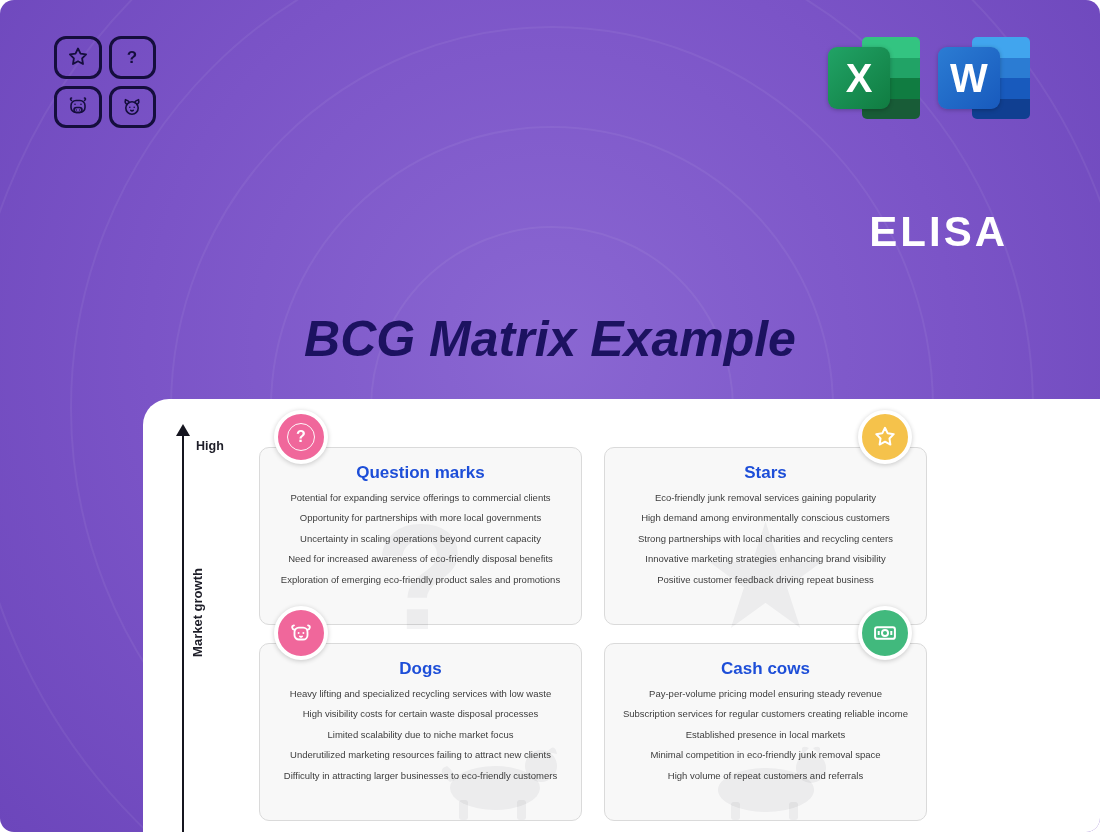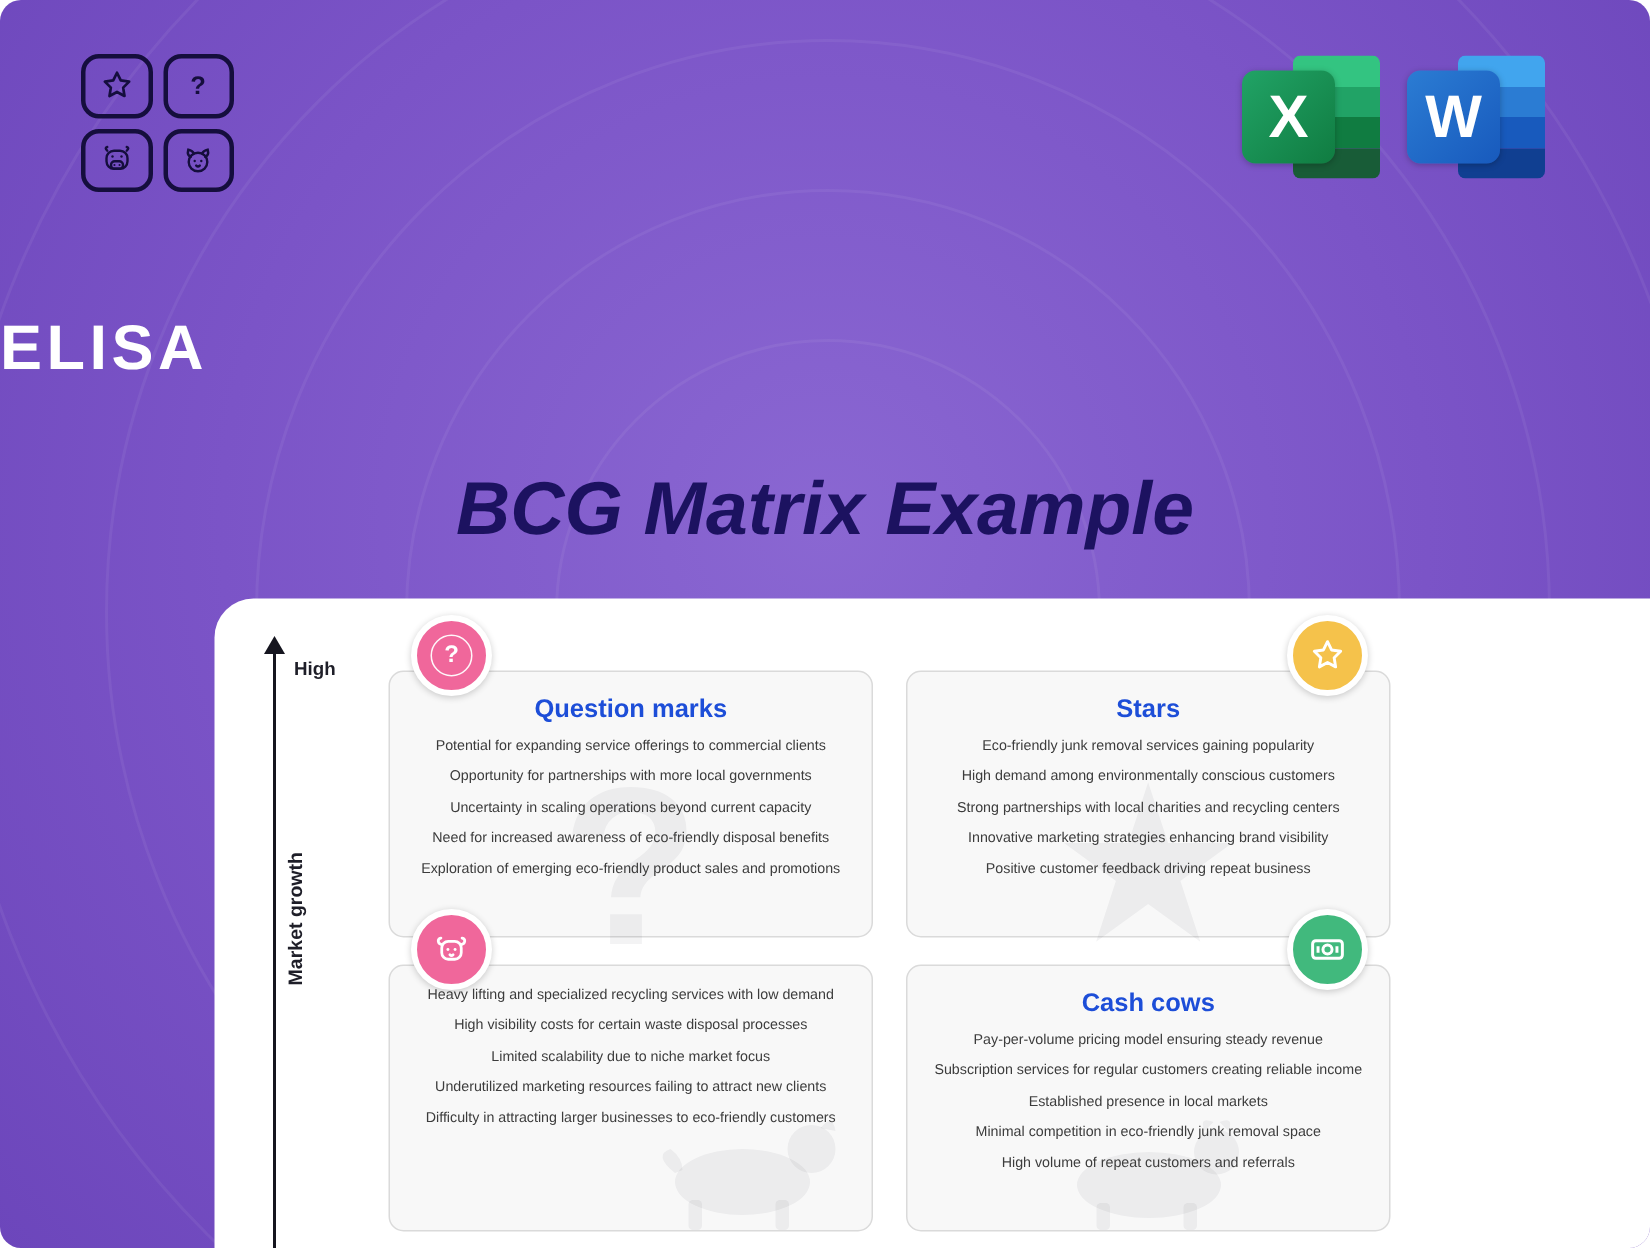--- a/index.html
+++ b/index.html
@@ -32,21 +32,21 @@
   .sheet{position:absolute;right:0;top:3px;width:58px;height:82px;border-radius:5px;
     overflow:hidden;display:flex;flex-direction:column;}
   .sheet div{flex:1;}
   .front{position:absolute;left:0;top:13px;width:62px;height:62px;border-radius:9px;
     display:flex;align-items:center;justify-content:center;
     color:#fff;font-size:40px;font-weight:bold;box-shadow:0 1px 4px rgba(0,0,0,0.25);}
   .excel-front{background:linear-gradient(135deg,#21a366,#107c41);}
   .word-front{background:linear-gradient(135deg,#2b7cd3,#185abd);}
 
   
-  .brand-title{position:absolute;top:208px;left:0;width:1008px;text-align:left;
+  .brand-title{position:absolute;top:208px;left:0;width:1008px;text-align:right;
     color:#ffffff;font-size:42px;font-weight:800;letter-spacing:3px;}
   .page-title{position:absolute;top:310px;left:0;width:1100px;text-align:center;
     color:#1c1260;font-size:50px;font-weight:800;font-style:italic;}
 
   
   .card{position:absolute;left:143px;top:399px;width:946px;height:436px;
     background:#ffffff;border-radius:26px 26px 0 0;padding-left:40px;}
 
   
   .axis-line{position:absolute;left:39px;top:36px;bottom:0;width:2px;background:#15151f;}
@@ -204,21 +204,22 @@
         <div class="wm wm-svg wm-dog">
           <svg width="150" height="80" viewBox="0 0 150 80">
             <ellipse cx="70" cy="48" rx="45" ry="22"></ellipse>
             <circle cx="116" cy="26" r="16"></circle>
             <rect x="34" y="60" width="9" height="20" rx="3"></rect>
             <rect x="92" y="60" width="9" height="20" rx="3"></rect>
             <path d="M25 42 Q10 30 22 26 Q30 32 30 40 Z"></path>
             <path d="M122 12 Q130 2 132 14 Z"></path>
           </svg>
         </div>
-        <p class="quad-item">Heavy lifting and specialized recycling services with low demand</p>
+        <div class="quad-title">Dogs</div>
+        <p class="quad-item">Heavy lifting and specialized recycling services with low waste</p>
         <p class="quad-item">High visibility costs for certain waste disposal processes</p>
         <p class="quad-item">Limited scalability due to niche market focus</p>
         <p class="quad-item">Underutilized marketing resources failing to attract new clients</p>
         <p class="quad-item">Difficulty in attracting larger businesses to eco-friendly customers</p>
       </div>
 
       <div class="quad">
         <div class="badge badge-right badge-green">
           <svg width="28" height="28" viewBox="0 0 24 24" fill="none" stroke="#ffffff" stroke-width="1.7">
             <rect x="3.5" y="7" width="17" height="10" rx="1.8"></rect>

